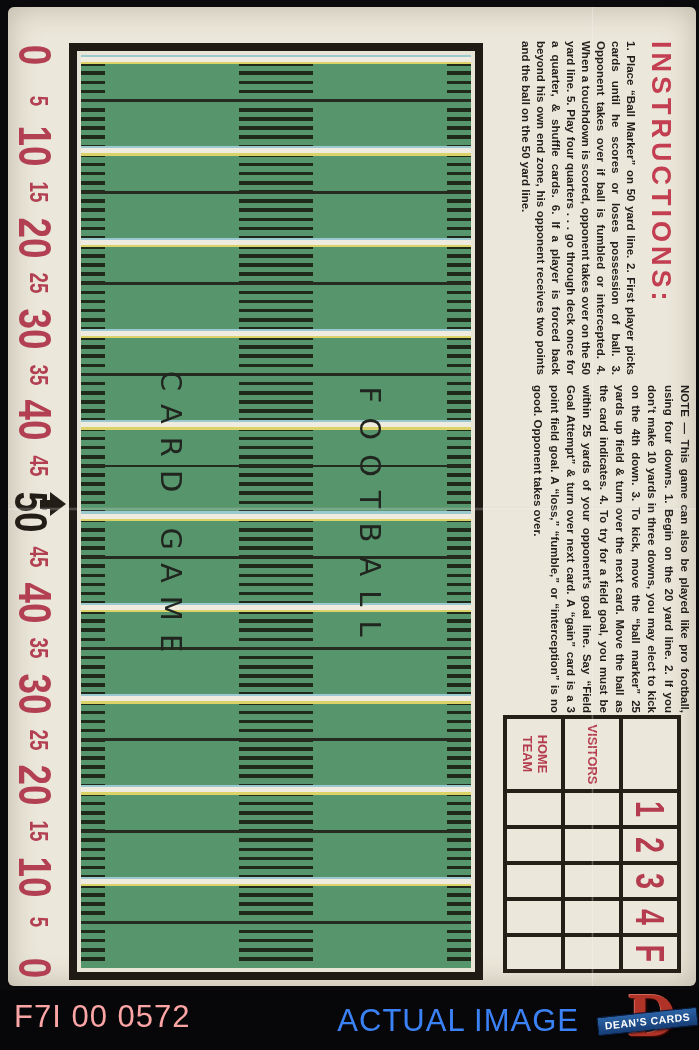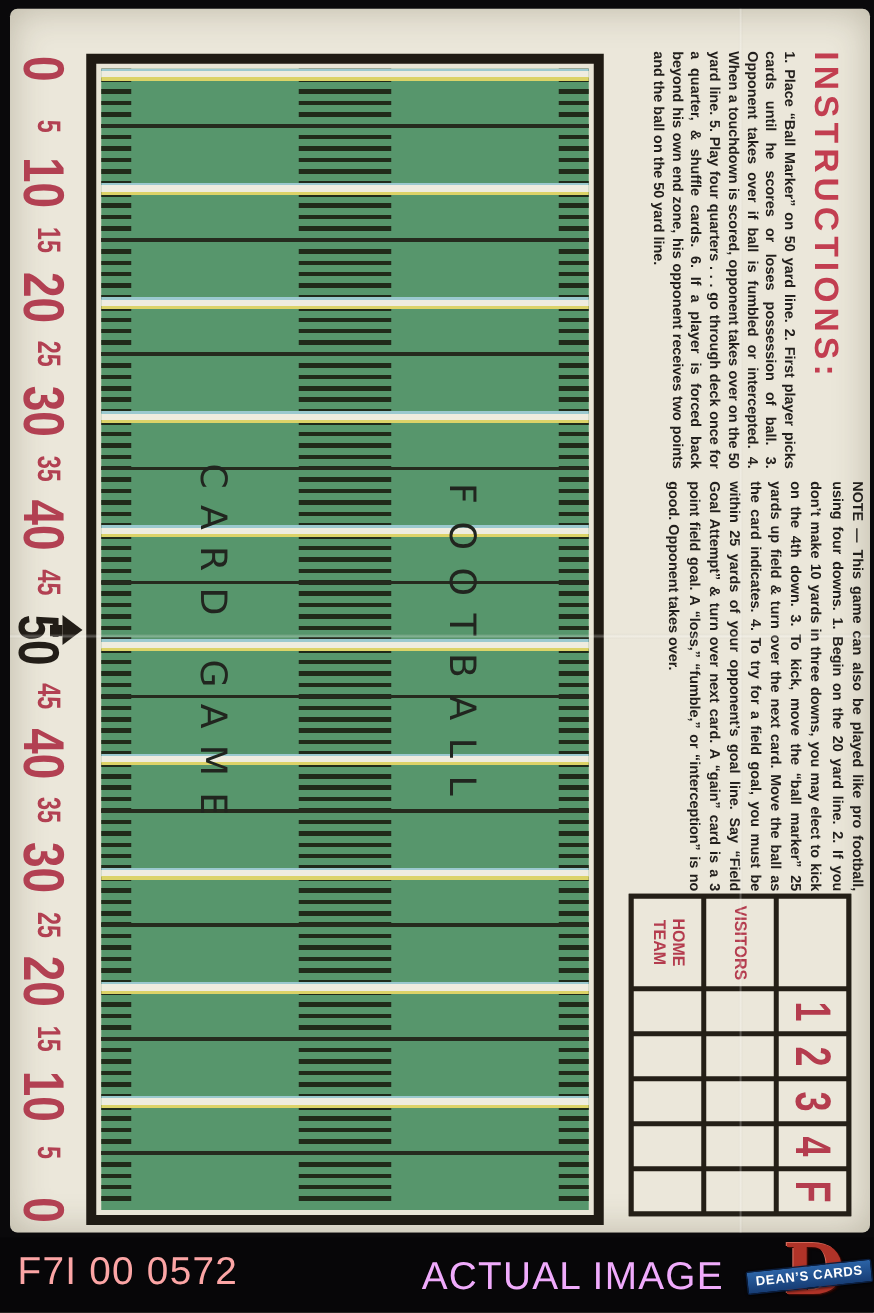--- a/index.html
+++ b/index.html
@@ -77,21 +77,21 @@
     opacity:0.5;
   }
   .crease-h {
     position:absolute; left:0; top:102px; width:100%; height:3px; z-index:5; pointer-events:none;
     background:linear-gradient(180deg, rgba(0,0,0,0.05), rgba(255,255,255,0.5), rgba(0,0,0,0.04));
     opacity:0.5;
   }
   
   .footer { position:absolute; left:0; top:990px; width:699px; height:60px; background:#070608; }
   .f-code { position:absolute; left:14px; top:9px; font-size:31px; color:#fca5a5; letter-spacing:1px; }
-  .f-actual { position:absolute; right:120px; top:13px; font-size:31px; color:#f0abfc; letter-spacing:1px; }
+  .f-actual { position:absolute; right:120px; top:13px; font-size:31px; color:#3b82f6; letter-spacing:1px; }
   .logo { position:absolute; right:2px; top:1px; width:100px; height:57px; }
   .logo-d {
     position:absolute; left:30px; top:-5px; font-family:"DejaVu Serif", serif; font-weight:bold;
     font-size:56px; line-height:1.1; color:#b03328;
     text-shadow:1px 1px 0 #3a0d08, -1px -1px 0 #d4695a, 2px 2px 1px #1a0503;
   }
   .logo-ribbon {
     position:absolute; left:0; top:21px; width:99px; padding:2px 0 3px;
     background:linear-gradient(180deg,#2b63a6,#173d75); border:1px solid #0a1e40;
     transform:rotate(-6deg); color:#fff; font-size:10.5px; font-weight:bold; text-align:center;

